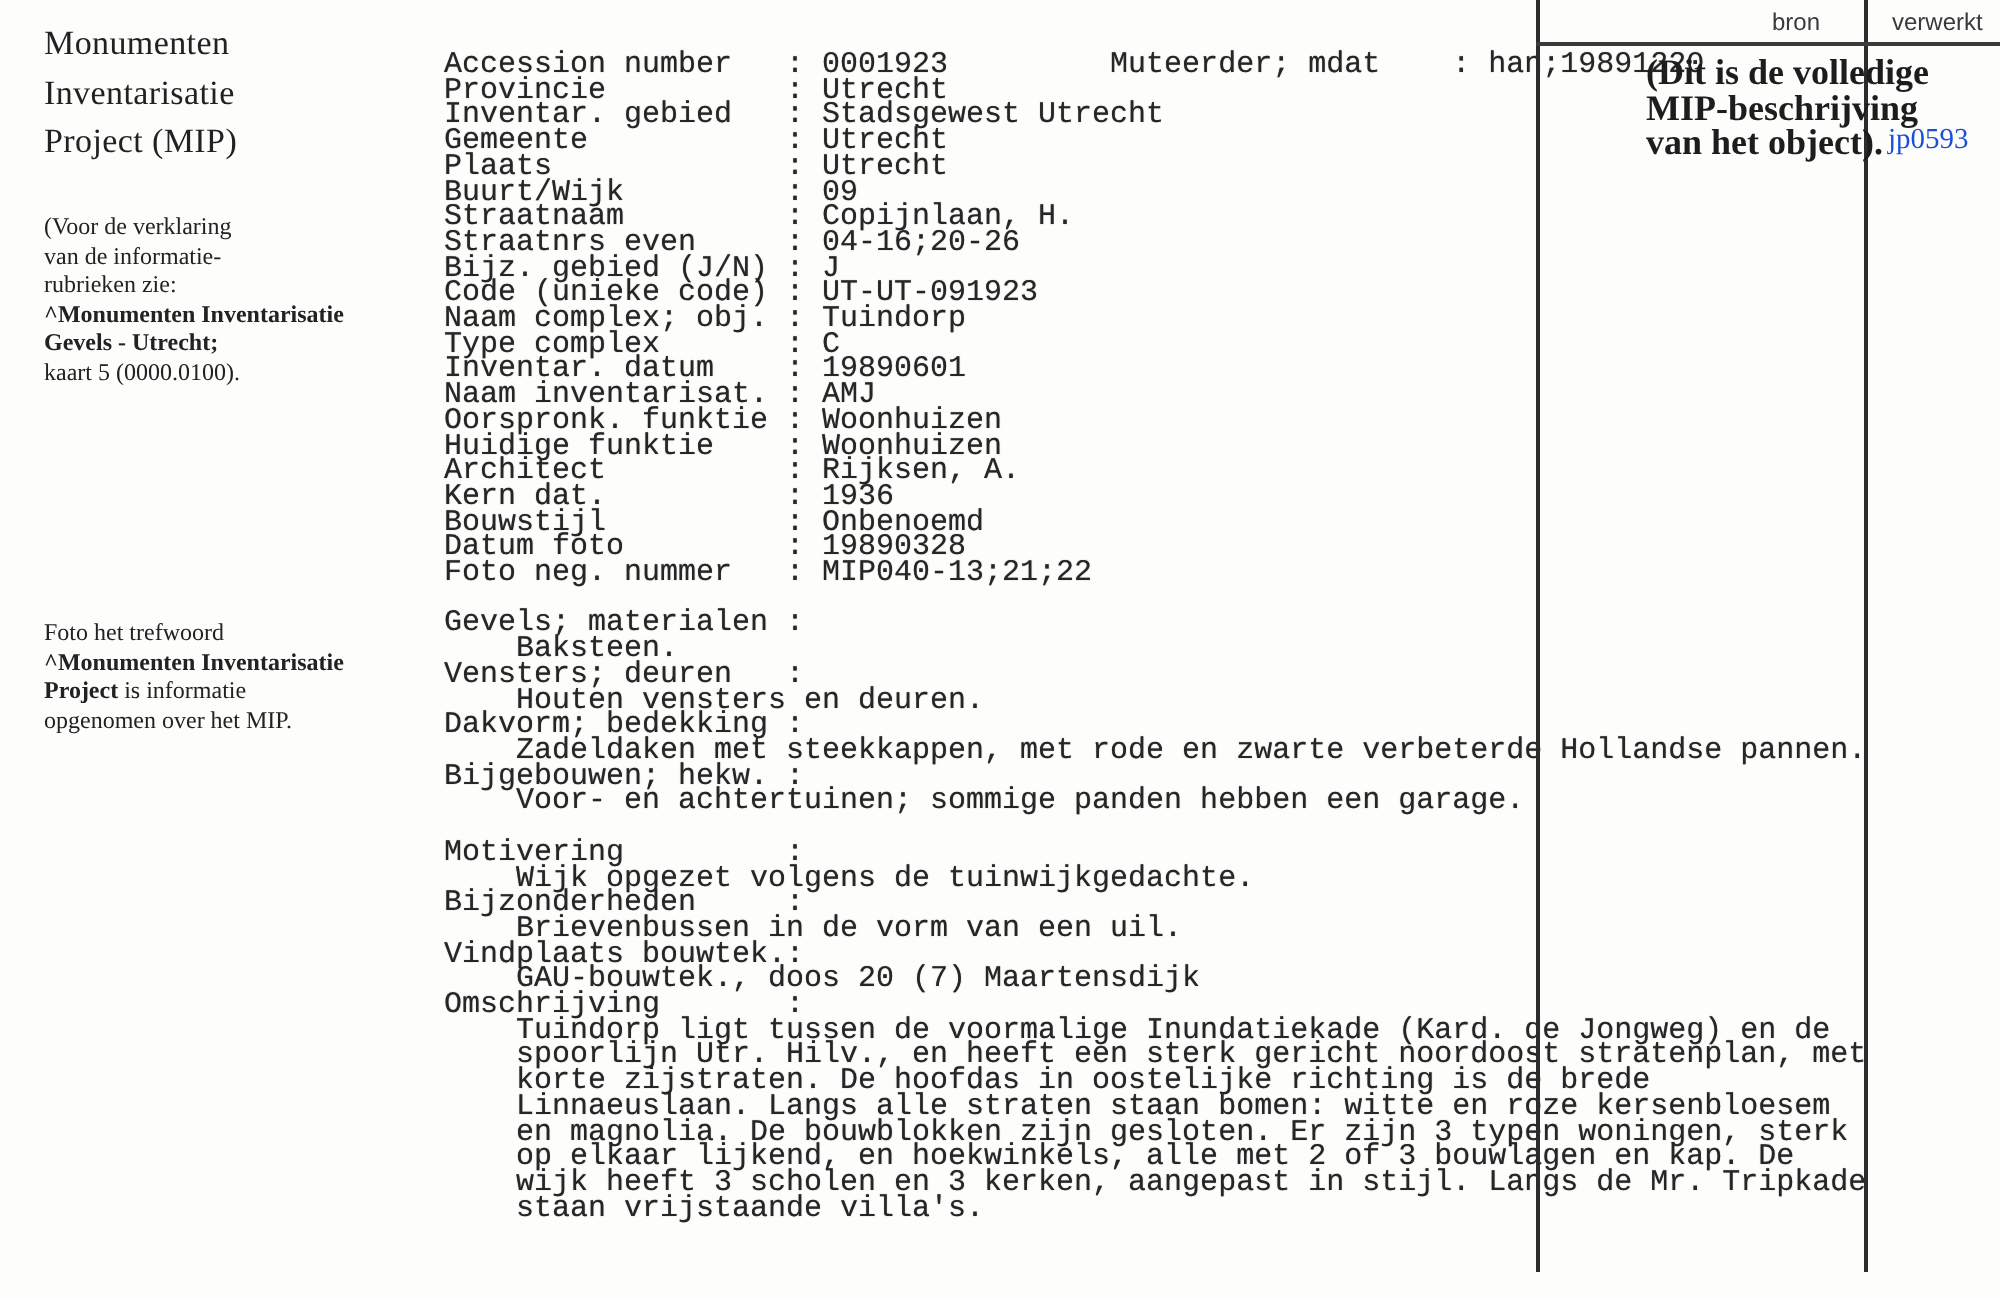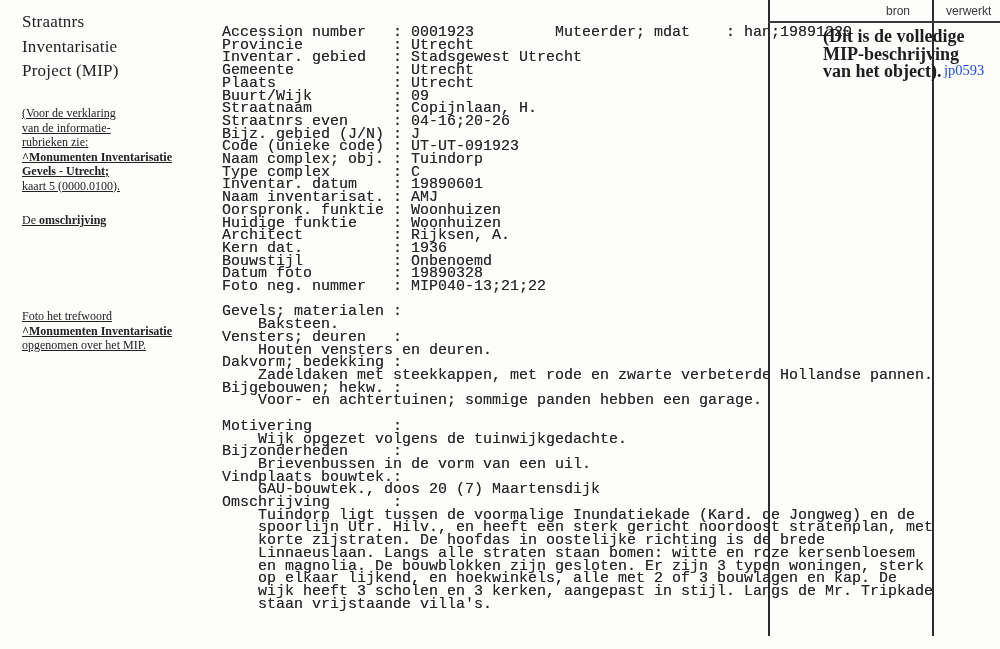--- a/index.html
+++ b/index.html
@@ -8,21 +8,21 @@
     background:#fdfdfc;color:#1d1d1d;
     font-family:"Liberation Serif",serif;
   }
   
   .sidebar{position:absolute;left:22px;top:10px;width:175px;}
   .page-title{
     font-size:17px;line-height:24.5px;letter-spacing:.2px;color:#222;
     white-space:pre-line;
   }
   .note{position:absolute;left:22px;font-size:12px;line-height:14.5px;color:#222;width:180px;}
-  .note .ln{white-space:nowrap;text-decoration:underline;}
+  .note .ln{white-space:nowrap;}
   .note b{font-weight:bold;}
   .note-1{top:106px;}
   .note-2{top:213px;}
   .note-3{top:309px;}
   
   pre.record{
     position:absolute;left:206px;top:11px;margin:16px;
     font-family:"Liberation Mono","DejaVu Sans Mono",monospace;
     font-size:15px;line-height:12.7px;color:#262626;
     text-shadow:0 0 .5px rgba(20,20,20,.55);
@@ -45,38 +45,38 @@
     font-size:18px;line-height:17.6px;color:#1d1d1d;
     white-space:pre-line;
     font-weight:bold;
   }
   .verwerkt-value{position:absolute;left:944px;top:62px;font-size:14.5px;color:#1d4ed8;}
 </style>
 </head>
 <body>
 
 <div class="sidebar">
-  <div class="page-title">Straatnrs
+  <div class="page-title">Monumenten
 Inventarisatie
 Project (MIP)</div>
 </div>
 <div class="note note-1">
     <div class="ln"><span>(Voor de verklaring</span></div>
     <div class="ln"><span>van de informatie-</span></div>
     <div class="ln"><span>rubrieken zie:</span></div>
     <div class="ln"><b>^Monumenten Inventarisatie</b></div>
     <div class="ln"><b>Gevels - Utrecht;</b></div>
     <div class="ln"><span>kaart 5 (0000.0100).</span></div>
   </div>
 <div class="note note-2">
-    <div class="ln"><span>De </span><b>omschrijving</b></div>
   </div>
 <div class="note note-3">
     <div class="ln"><span>Foto het trefwoord</span></div>
     <div class="ln"><b>^Monumenten Inventarisatie</b></div>
+    <div class="ln"><b>Project</b><span> is informatie</span></div>
     <div class="ln"><span>opgenomen over het MIP.</span></div>
   </div>
 
 <pre class="record">Accession number   : 0001923         Muteerder; mdat    : han;19891220
 Provincie          : Utrecht
 Inventar. gebied   : Stadsgewest Utrecht
 Gemeente           : Utrecht
 Plaats             : Utrecht
 Buurt/Wijk         : 09
 Straatnaam         : Copijnlaan, H.

